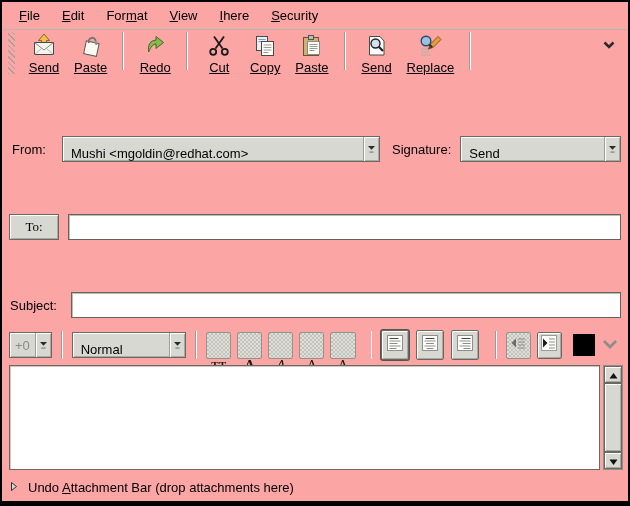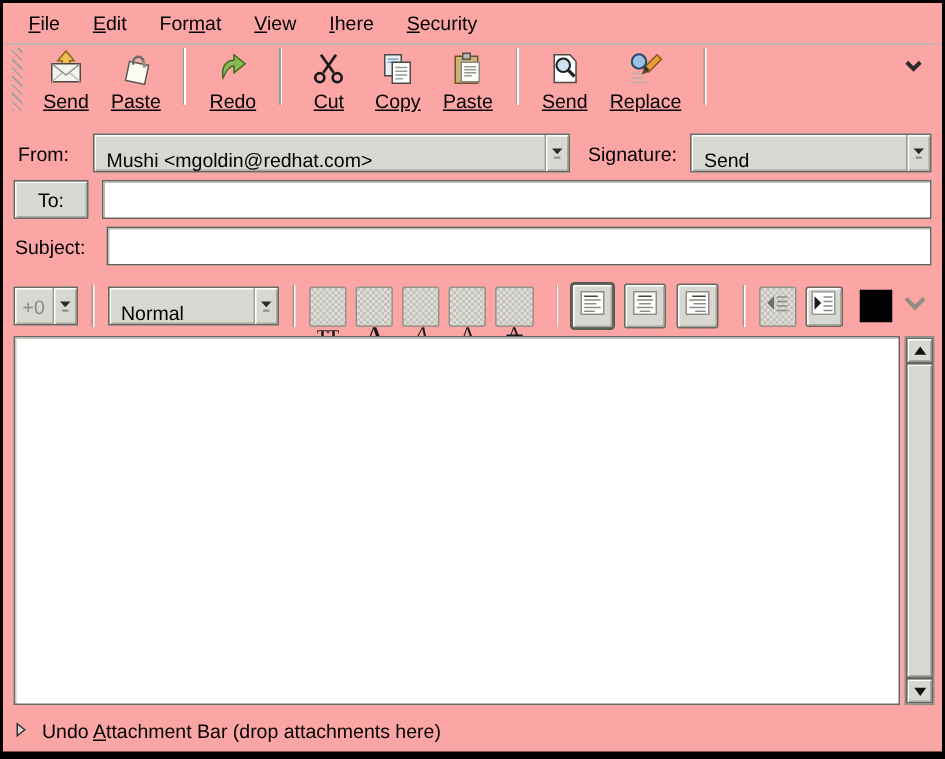--- a/index.html
+++ b/index.html
@@ -21,38 +21,38 @@
             background:repeating-linear-gradient(45deg,#a3a39b 0 1px,rgba(0,0,0,0) 1px 4px); }
   .tbtn { display:flex; flex-direction:column; align-items:center; justify-content:center;
           gap:1px; padding:1px 7px; min-width:46px; font-size:13px; color:#000; cursor:default; }
   .tbtn svg { width:26px; height:26px; display:block; }
   .tsep { width:2px; height:38px; margin:0 8px;
           background:linear-gradient(90deg,#9c9c95 50%,#ffffff 50%); }
   .tchevron { margin-left:auto; padding:4px; }
 
   
   .headers { flex:0 0 auto; padding:5px 7px 8px 7px; display:flex; flex-direction:column; gap:5px; }
-  .hrow { display:flex; align-items:center; height:26px; }
+  .hrow { display:flex; align-items:center; height:26px;margin-top:47px; }
   .hlabel { font-size:13px; white-space:nowrap; }
   .from-label { width:53px; padding-left:3px; }
   .subject-label { width:53px; padding-left:1px; }
   .combo { height:26px; background:#d8d8d2; border:1px solid #696962;
            box-shadow: inset 1px 1px 0 #ffffff, inset -1px -1px 0 #a9a9a1;
            display:flex; align-items:stretch; cursor:default; }
   .combo-text { flex:1; display:flex; align-items:center; padding:16px 8px; font-size:13px;
                 white-space:nowrap; overflow:hidden; }
   .combo-arrow { width:16px; border-left:1px solid #9f9f98; box-shadow: inset 1px 0 0 #ffffff;
                  display:flex; align-items:center; justify-content:center; }
   .from-combo { width:318px; }
   .sig-label { margin-left:12px; margin-right:9px; }
   .sig-combo { flex:1; }
   .btn3d { background:#d8d8d2; border:1px solid #696962;
            box-shadow: inset 1px 1px 0 #ffffff, inset -1px -1px 0 #a9a9a1; }
   .to-button { width:50px; height:26px; font-size:13px; display:flex; align-items:center;
-               justify-content:center; cursor:default; }
+               justify-content:center; cursor:default;font-family:Liberation Serif, serif; }
   .field { flex:1; height:26px; margin-left:9px; border:1px solid #64645e; background:#fff;
            box-shadow: inset 1px 1px 0 #bcbcb5; font:13px "Liberation Sans",sans-serif;
            padding:0 5px; outline:none; }
 
   
   .format-bar { height:38px; flex:0 0 38px; display:flex; align-items:center; padding:0 7px; }
   .size-combo { width:46px; color:#8b8b85; }
   .size-combo .combo-text { padding:0 5px; }
   .style-combo { width:124px;gap:17px; }
   .fsep { width:2px; height:28px; margin:0 9px;

